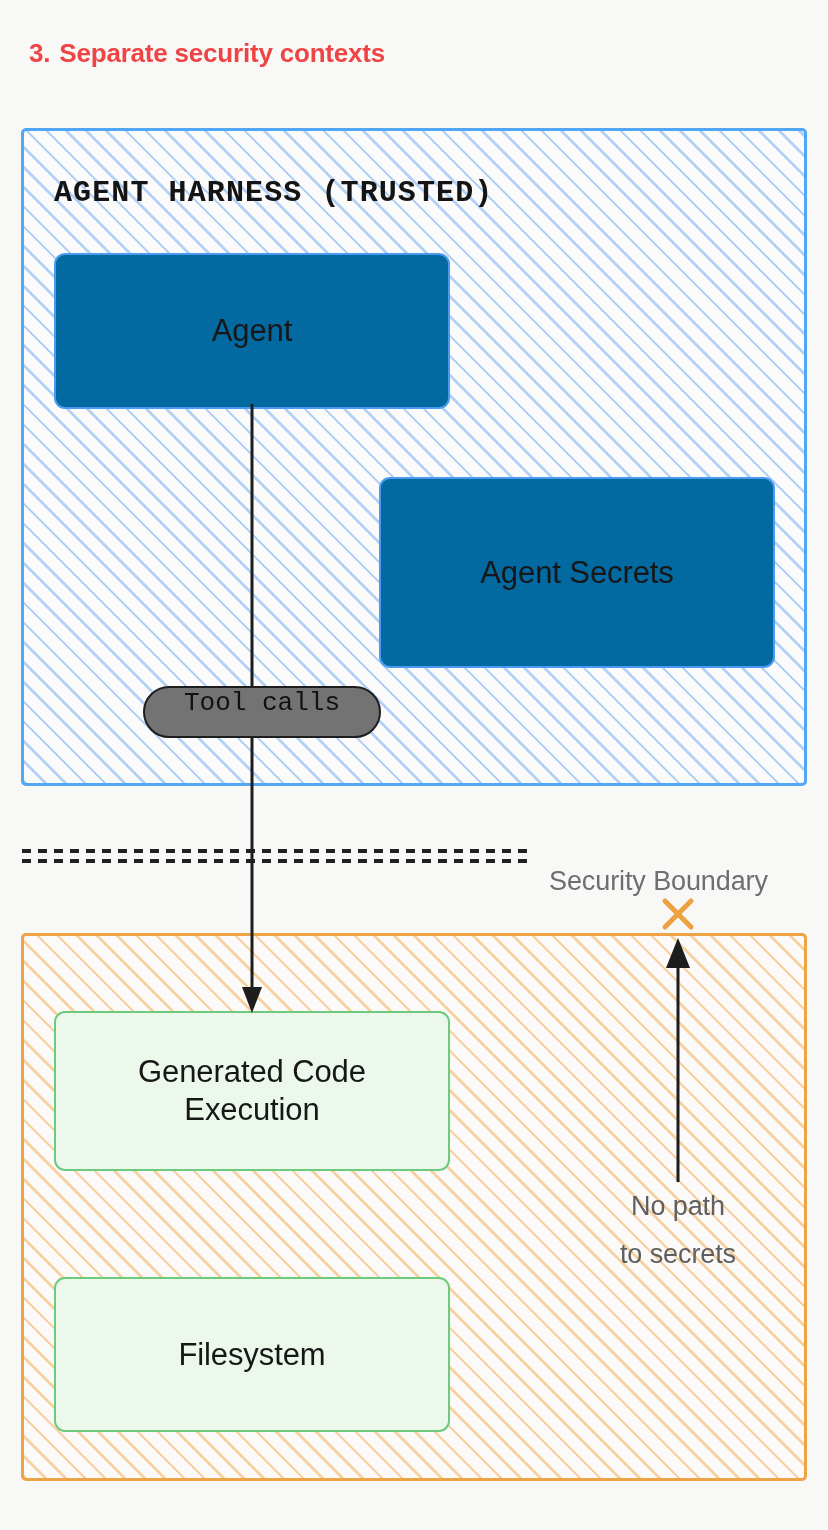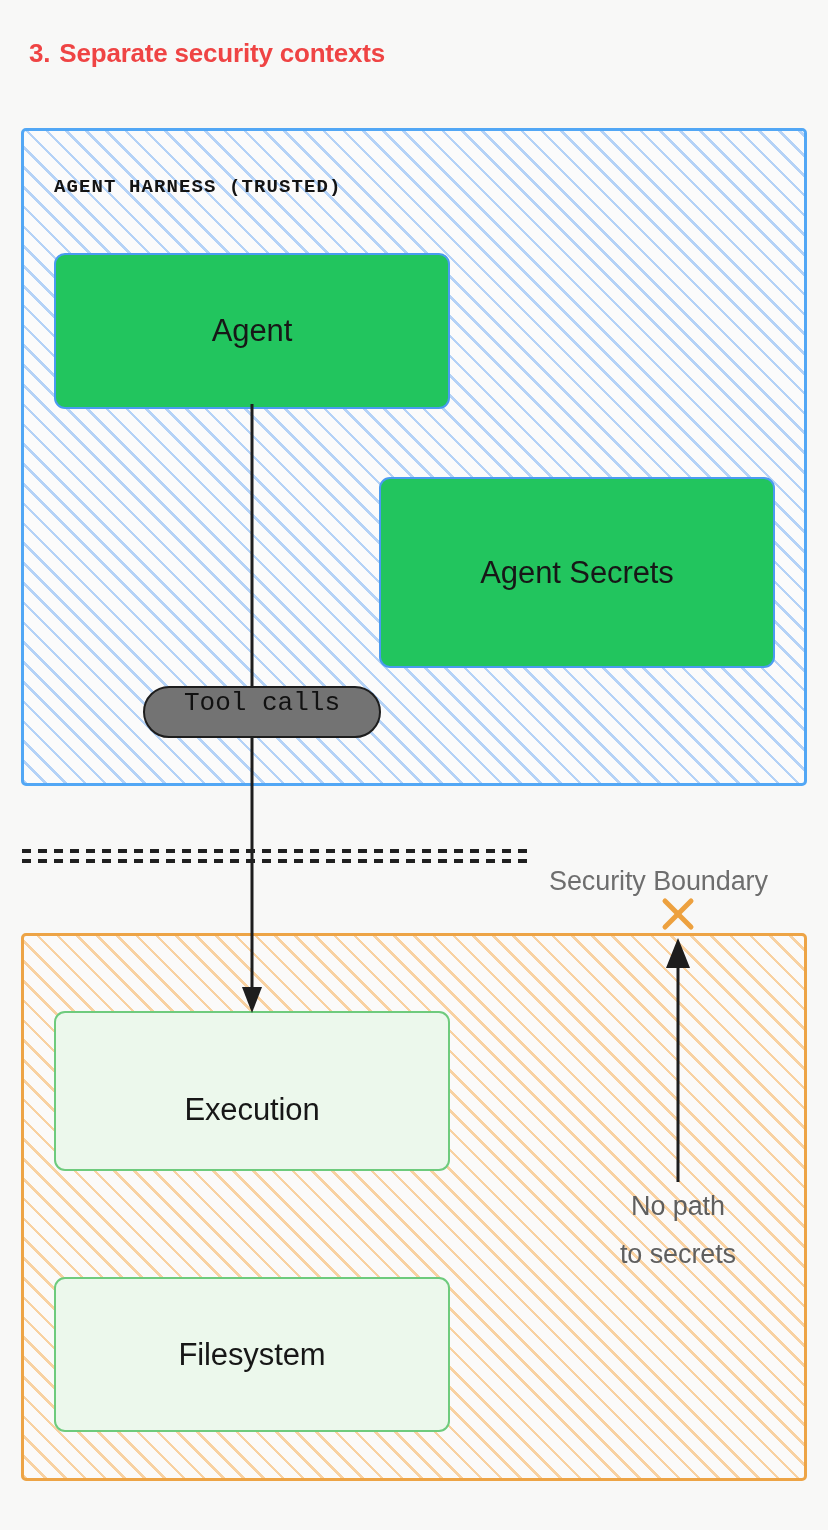--- a/index.html
+++ b/index.html
@@ -65,21 +65,21 @@
       rgba(255, 255, 255, 0) 14px
     );
   }
 
   
   #trusted-zone-label {
     position: absolute;
     left: 54px;
     top: 176px;
     font-family: "Liberation Mono", "DejaVu Sans Mono", monospace;
-    font-size: 19px;
+    font-size: 30px;
     font-weight: 700;
     letter-spacing: 1.1px;
     color: #141414;
     white-space: pre;
   }
 
   
   .node {
     position: absolute;
     box-sizing: border-box;
@@ -87,21 +87,21 @@
     align-items: center;
     justify-content: center;
     text-align: center;
     border-radius: 11px;
     font-size: 31px;
     color: #171717;
     line-height: 1.22;
     letter-spacing: -0.1px;
   }
   .node.blue {
-    background: #22c55e;
+    background: #0369a1;
     border: 2.5px solid #4a9bf0;
   }
   .node.green {
     background: #ecf8ec;
     border: 2.5px solid #6ecb7d;
   }
 
   #node-agent        { left: 54px;  top: 253px;  width: 396px; height: 156px; }
   #node-agent-secrets{ left: 379px; top: 477px;  width: 396px; height: 191px; }
   #node-generated-code { left: 54px; top: 1011px; width: 396px; height: 160px; }
@@ -194,21 +194,21 @@
 <div class="node blue" id="node-agent">
   <span>Agent</span>
 </div>
 
 <div class="node blue" id="node-agent-secrets">
   <span>Agent Secrets</span>
 </div>
 
 <div class="node green" id="node-generated-code">
   <span>
-    <br>
+    <span>Generated Code</span><br>
     <span>Execution</span>
   </span>
 </div>
 
 <div class="node green" id="node-filesystem">
   <span>Filesystem</span>
 </div>
 
 <svg class="connector" id="tool-calls-connector" viewBox="0 0 44 610" width="44" height="610">
   <line x1="22" y1="0" x2="22" y2="595" stroke="#1d1d1d" stroke-width="3"></line>

